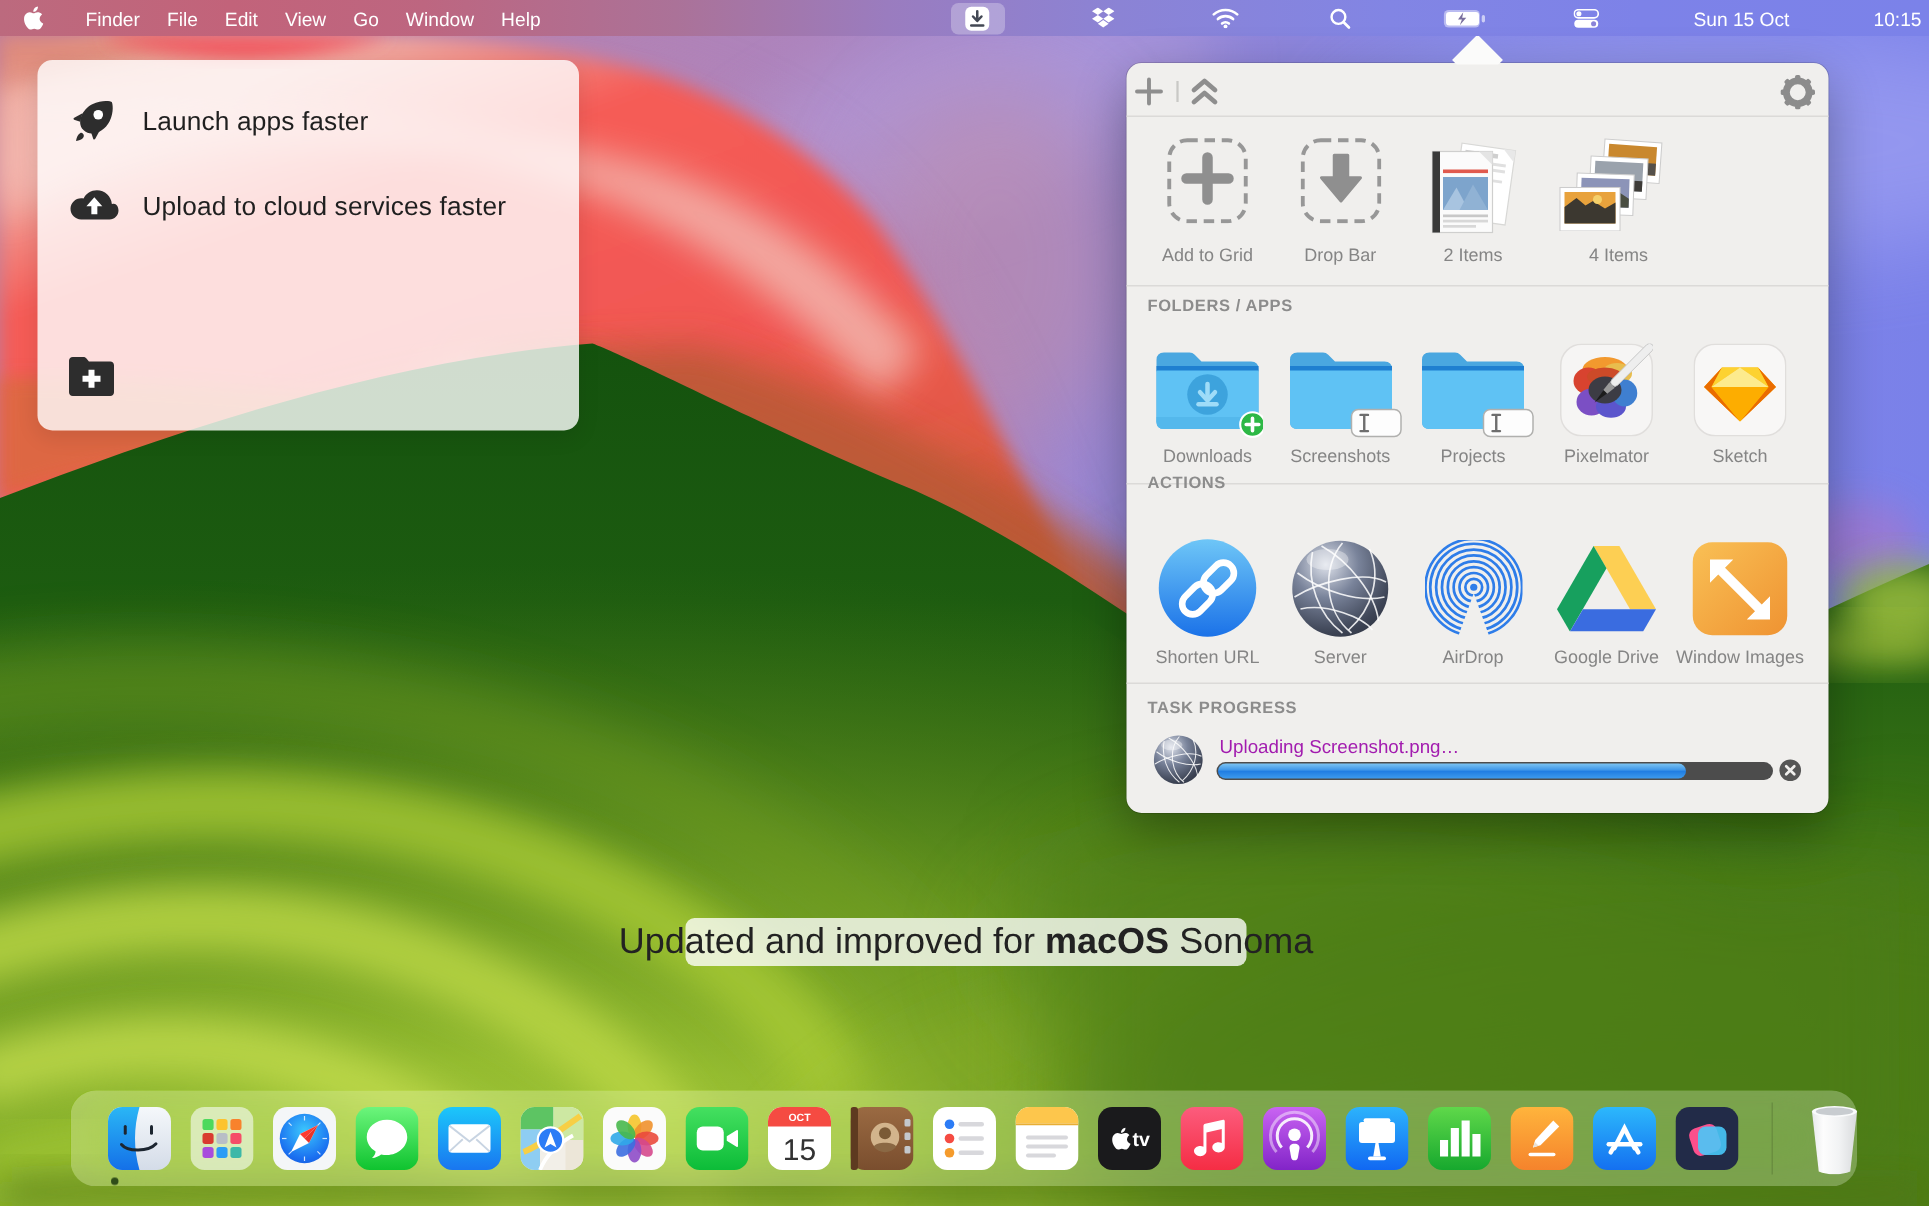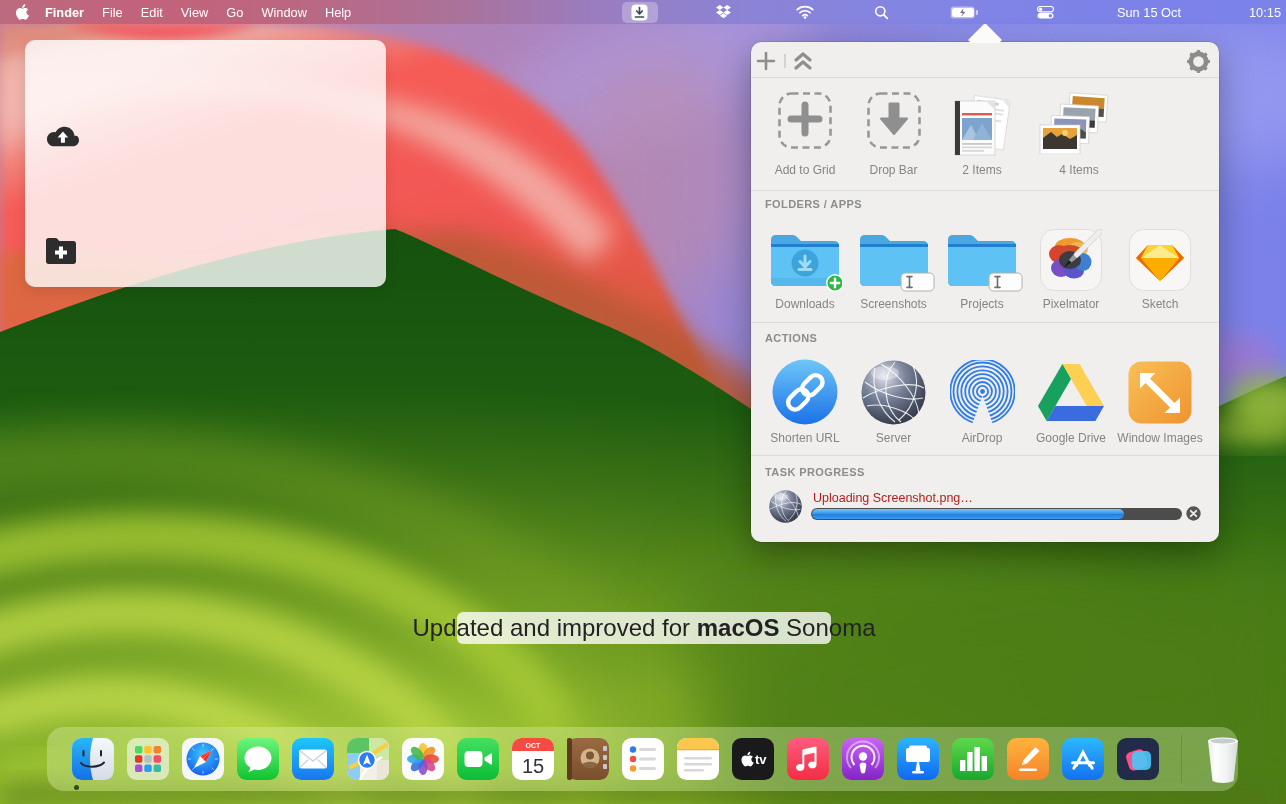--- a/index.html
+++ b/index.html
@@ -129,21 +129,21 @@
 <path d="M700,560 C860,520 1020,525 1180,580 L1286,545 L1286,804 L700,804 Z" fill="#4e7d16" opacity="0.55" filter="url(#b30)"></path>
 
 <path d="M0,786 C300,776 700,778 1286,788 L1286,804 L0,804 Z" fill="#4f7315" opacity="0.7" filter="url(#b12)"></path>
 </svg>
 
 <div id="menubar">
  <div id="mleft">
   <svg width="14" height="16" viewBox="0 0 14 16" style="margin-right:16px;margin-left:3px">
           <path fill="#fff" d="M11.4 8.6c0-2 1.6-2.9 1.7-3-.9-1.3-2.3-1.5-2.8-1.5-1.2-.1-2.3.7-2.9.7-.6 0-1.5-.7-2.5-.7C3.6 4.2 2.4 4.9 1.7 6 .3 8.3 1.3 11.8 2.7 13.7c.7 1 1.5 2 2.5 2 1 0 1.4-.6 2.6-.6 1.2 0 1.5.6 2.6.6 1.1 0 1.8-1 2.4-1.9.8-1.1 1.1-2.2 1.1-2.2s-2.4-.9-2.5-3zM9.5 2.8c.5-.7.9-1.6.8-2.5-.8 0-1.7.5-2.3 1.2-.5.6-.9 1.5-.8 2.4.9.1 1.8-.5 2.3-1.1z"></path>
         </svg>
-  <span class="mi" style="font-weight:bold;margin-left:0">Finder</span>
+  <span class="mi" style="font-weight:normal;margin-left:12px">Finder</span>
   <span class="mi">File</span>
         <span class="mi">Edit</span>
         <span class="mi">View</span>
         <span class="mi">Go</span>
         <span class="mi">Window</span>
         <span class="mi">Help</span>
  </div>
  <div id="mright">
   <div id="dzhl" class="ic">
           <svg width="17" height="17" viewBox="0 0 17 17">
@@ -191,29 +191,43 @@
           <svg width="17" height="13" viewBox="0 0 17 13">
             <g fill="#fff">
               <rect x="0.5" y="0.5" width="16" height="5.4" rx="2.7" fill="none" stroke="#fff" stroke-width="1.1"></rect>
               <circle cx="3.6" cy="3.2" r="1.7"></circle>
               <rect x="0.5" y="7.1" width="16" height="5.4" rx="2.7"></rect>
               <circle cx="13.4" cy="9.8" r="1.7" fill="#8a84d8"></circle>
             </g>
           </svg>
         </div>
   <span style="margin-left:16px;white-space:nowrap">Sun 15 Oct</span>
-  <span style="margin-left:21px">10:15</span>
+  <span style="margin-left:9px">10:15</span>
  </div>
 </div>
 <div id="feat">
+ <div class="frow" style="top:21px">
+  <svg class="fic" width="40" height="40" viewBox="0 0 40 40">
+          <g fill="#2d2d2d">
+            <path d="M14.5 25.5 C10 21 13.5 12 20.5 8.5 C27 5.2 33 6.5 33.5 7 C34 7.5 35.3 13.5 32 20 C28.5 27 19.5 30.5 15 26z"></path>
+            <path d="M14 14.5 L8.5 17.5 C7.8 17.9 7.9 18.6 8.4 18.8 L12.5 20.2z"></path>
+            <path d="M25.5 26 L22.5 31.5 C22.1 32.2 21.4 32.1 21.2 31.6 L19.8 27.5z"></path>
+            <path d="M11.5 28.5 C10.2 29.8 9.8 32.2 9.7 33 C10.5 32.9 12.9 32.5 14.2 31.2 C15.2 30.2 15.1 28.9 14.2 28 C13.3 27.1 12.5 27.5 11.5 28.5z"></path>
+          </g>
+          <circle cx="24.5" cy="15.5" r="3.2" fill="#fff"></circle>
+          <circle cx="24.5" cy="15.5" r="1.9" fill="#2d2d2d" opacity="0"></circle>
+        </svg>
+  <div class="ftx">Launch apps faster</div>
+ </div>
  <div class="frow" style="top:78px">
   <svg class="fic" width="42" height="42" viewBox="0 0 42 42">
           <path fill="#2d2d2d" d="M33.6 19.1 C33.2 13.9 28.9 9.8 23.6 9.8 C19.7 9.8 16.3 12 14.7 15.3 C14.2 15.2 13.7 15.1 13.1 15.1 C9.2 15.1 6 18.3 6 22.2 C6 26.1 9.2 29.3 13.1 29.3 L32 29.3 C35.3 29.3 38 26.6 38 23.3 C38 20.4 36.1 18 33.6 19.1z"></path>
           <path fill="#fff" d="M21.9 14.5 L27.2 20.5 L23.9 20.5 L23.9 25.8 L19.9 25.8 L19.9 20.5 L16.6 20.5z"></path>
         </svg>
+  <div class="ftx">Upload to cloud services faster</div>
  </div>
  <div class="frow" style="top:191px">
   <svg class="fic" width="40" height="40" viewBox="0 0 40 40">
           <path fill="#2d2d2d" d="M5 9.5 C5 8.1 6.1 7 7.5 7 L14.5 7 C15.3 7 16 7.3 16.5 7.9 L18.3 10 L32.5 10 C33.9 10 35 11.1 35 12.5 L35 30.5 C35 31.9 33.9 33 32.5 33 L7.5 33 C6.1 33 5 31.9 5 30.5z"></path>
           <path fill="#fff" d="M18 15.5 L22 15.5 L22 19.5 L26 19.5 L26 23.5 L22 23.5 L22 27.5 L18 27.5 L18 23.5 L14 23.5 L14 19.5 L18 19.5z"></path>
         </svg>
  </div>
 </div>
 <div id="caption">
       <span>Updated and improved for&nbsp;<b>macOS</b>&nbsp;Sonoma</span>
@@ -372,21 +386,21 @@
   <path d="M19 16 L31 16 L12 29 Z M31 16 L43 16 L50 29 Z" fill="#fdd231"></path>
   <path d="M31 16 L50 29 L12 29 Z" fill="#fdee96" opacity="0.95"></path>
         </g>
  </svg>
  <div class="plabel" style="left:0px;top:255px">Downloads</div>
  <div class="plabel" style="left:88.5px;top:255px">Screenshots</div>
  <div class="plabel" style="left:177px;top:255px">Projects</div>
  <div class="plabel" style="left:266px;top:255px">Pixelmator</div>
  <div class="plabel" style="left:355px;top:255px">Sketch</div>
  <div class="psep" style="top:280px"></div>
- <div class="phead" style="top:290px">ACTIONS</div>
+ <div class="phead" style="top:274px">ACTIONS</div>
 
  <svg class="pitem" style="left:21px;top:317px" width="66" height="66" viewBox="0 0 66 66">
   <defs>
           <linearGradient id="glink" x1="0" y1="0" x2="0" y2="1">
             <stop offset="0" stop-color="#6ec6f7"></stop>
             <stop offset="1" stop-color="#1b72e8"></stop>
           </linearGradient>
         </defs>
   <circle cx="33" cy="33" r="32.5" fill="url(#glink)"></circle>
   <g transform="rotate(-45 33 33)" fill="none" stroke="#fff" stroke-width="4.4">
@@ -457,21 +471,21 @@
   <g fill="none" stroke="rgba(255,255,255,0.85)" stroke-width="1.4">
    <path d="M4 22 C20 34 45 42 62 38"></path>
           <path d="M2 38 C18 28 48 20 63 28"></path>
    <path d="M14 8 C10 28 18 50 34 62"></path>
           <path d="M34 2 C20 18 22 48 40 62"></path>
    <path d="M52 6 C60 24 54 46 38 60"></path>
           <path d="M20 4 C38 14 56 36 58 54"></path>
   </g>
   <ellipse cx="24" cy="13" rx="14" ry="7" fill="rgba(255,255,255,0.35)"></ellipse>
  </svg>
- <div class="pitem" style="left:62px;top:449px;font-size:12.5px;color:#b91c1c">Uploading Screenshot.png…</div>
+ <div class="pitem" style="left:62px;top:449px;font-size:12.5px;color:#a21caf">Uploading Screenshot.png…</div>
  <div class="pitem" style="left:60px;top:466px;width:371px;height:12px;border-radius:6px;background:#4c4c4c;overflow:hidden">
   <div style="position:absolute;left:1px;top:1px;width:312px;height:10px;border-radius:5px;background:linear-gradient(180deg,#7cc4f2 0%,#3d95e8 45%,#1f7ce2 50%,#3d9aec 100%)"></div>
  </div>
  <svg class="pitem" style="left:435px;top:464px" width="15" height="15" viewBox="0 0 15 15">
         <circle cx="7.5" cy="7.5" r="7.2" fill="#565656"></circle>
         <path d="M4.8 4.8 l5.4 5.4 M10.2 4.8 l-5.4 5.4" stroke="#f0efed" stroke-width="1.8" stroke-linecap="round"></path>
       </svg>
 </div>
 <div id="beak"></div>
 <div id="dock">

